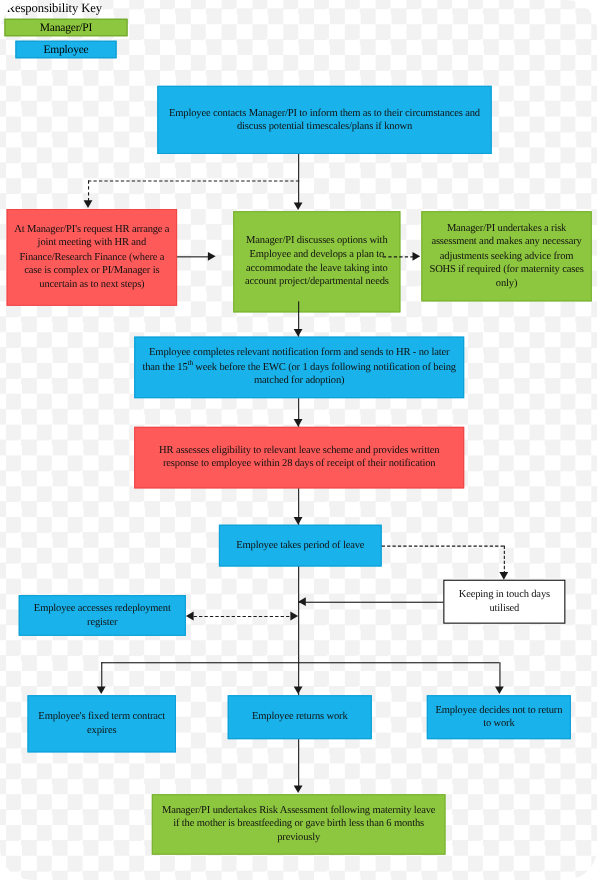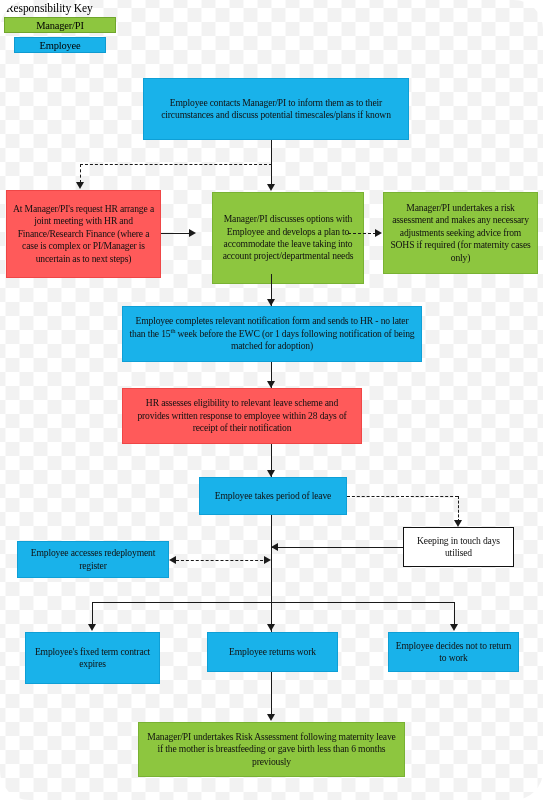--- a/index.html
+++ b/index.html
@@ -107,35 +107,35 @@
 <body>
 
 <div id="page">
 
   <div id="legend">
     <div class="legend-title">Responsibility Key</div>
     <div class="legend-chip chip-green">Manager/PI</div>
     <div class="legend-chip chip-blue">Employee</div>
   </div>
 
-  <div class="node blue" style="left:143px; top:78px; width:266px; height:62px;">Employee contacts Manager/PI to inform them as to their circumstances and discuss potential timescales/plans if known</div>
+  <div class="node blue" style="left:143px; top:78px; width:304px; height:62px;">Employee contacts Manager/PI to inform them as to their circumstances and discuss potential timescales/plans if known</div>
 
   <div class="node red" style="left:6px; top:190px; width:155px; height:88px;">At Manager/PI's request HR arrange a joint meeting with HR and Finance/Research Finance (where a case is complex or PI/Manager is uncertain as to next steps)</div>
 
   <div class="node green" style="left:212px; top:192px; width:152px; height:92px;">Manager/PI discusses options with Employee and develops a plan to accommodate the leave taking into account project/departmental needs</div>
 
   <div class="node green" style="left:383px; top:192px; width:155px; height:82px;">Manager/PI undertakes a risk assessment and makes any necessary adjustments seeking advice from SOHS if required (for maternity cases only)</div>
 
   <div class="node blue" style="left:122px; top:306px; width:300px; height:56px;">
     <div>
       <span>Employee completes relevant notification form and sends to HR - no later than the 15</span><sup>th</sup><span> week before the EWC (or 1 days following notification of being matched for adoption)</span>
     </div>
   </div>
 
-  <div class="node red" style="left:122px; top:388px; width:240px; height:56px;">HR assesses eligibility to relevant leave scheme and provides written response to employee within 28 days of receipt of their notification</div>
+  <div class="node red" style="left:122px; top:388px; width:300px; height:56px;">HR assesses eligibility to relevant leave scheme and provides written response to employee within 28 days of receipt of their notification</div>
 
   <div class="node blue" style="left:199px; top:477px; width:148px; height:38px;">Employee takes period of leave</div>
 
   <div class="node plain" style="left:403px; top:527px; width:111px; height:40px;">Keeping in touch days utilised</div>
 
   <div class="node blue" style="left:17px; top:541px; width:152px; height:37px;">Employee accesses redeployment register</div>
 
   <div class="node blue" style="left:25px; top:632px; width:135px; height:52px;">Employee's fixed term contract expires</div>
 
   <div class="node blue" style="left:207px; top:632px; width:131px; height:40px;">Employee returns work</div>

